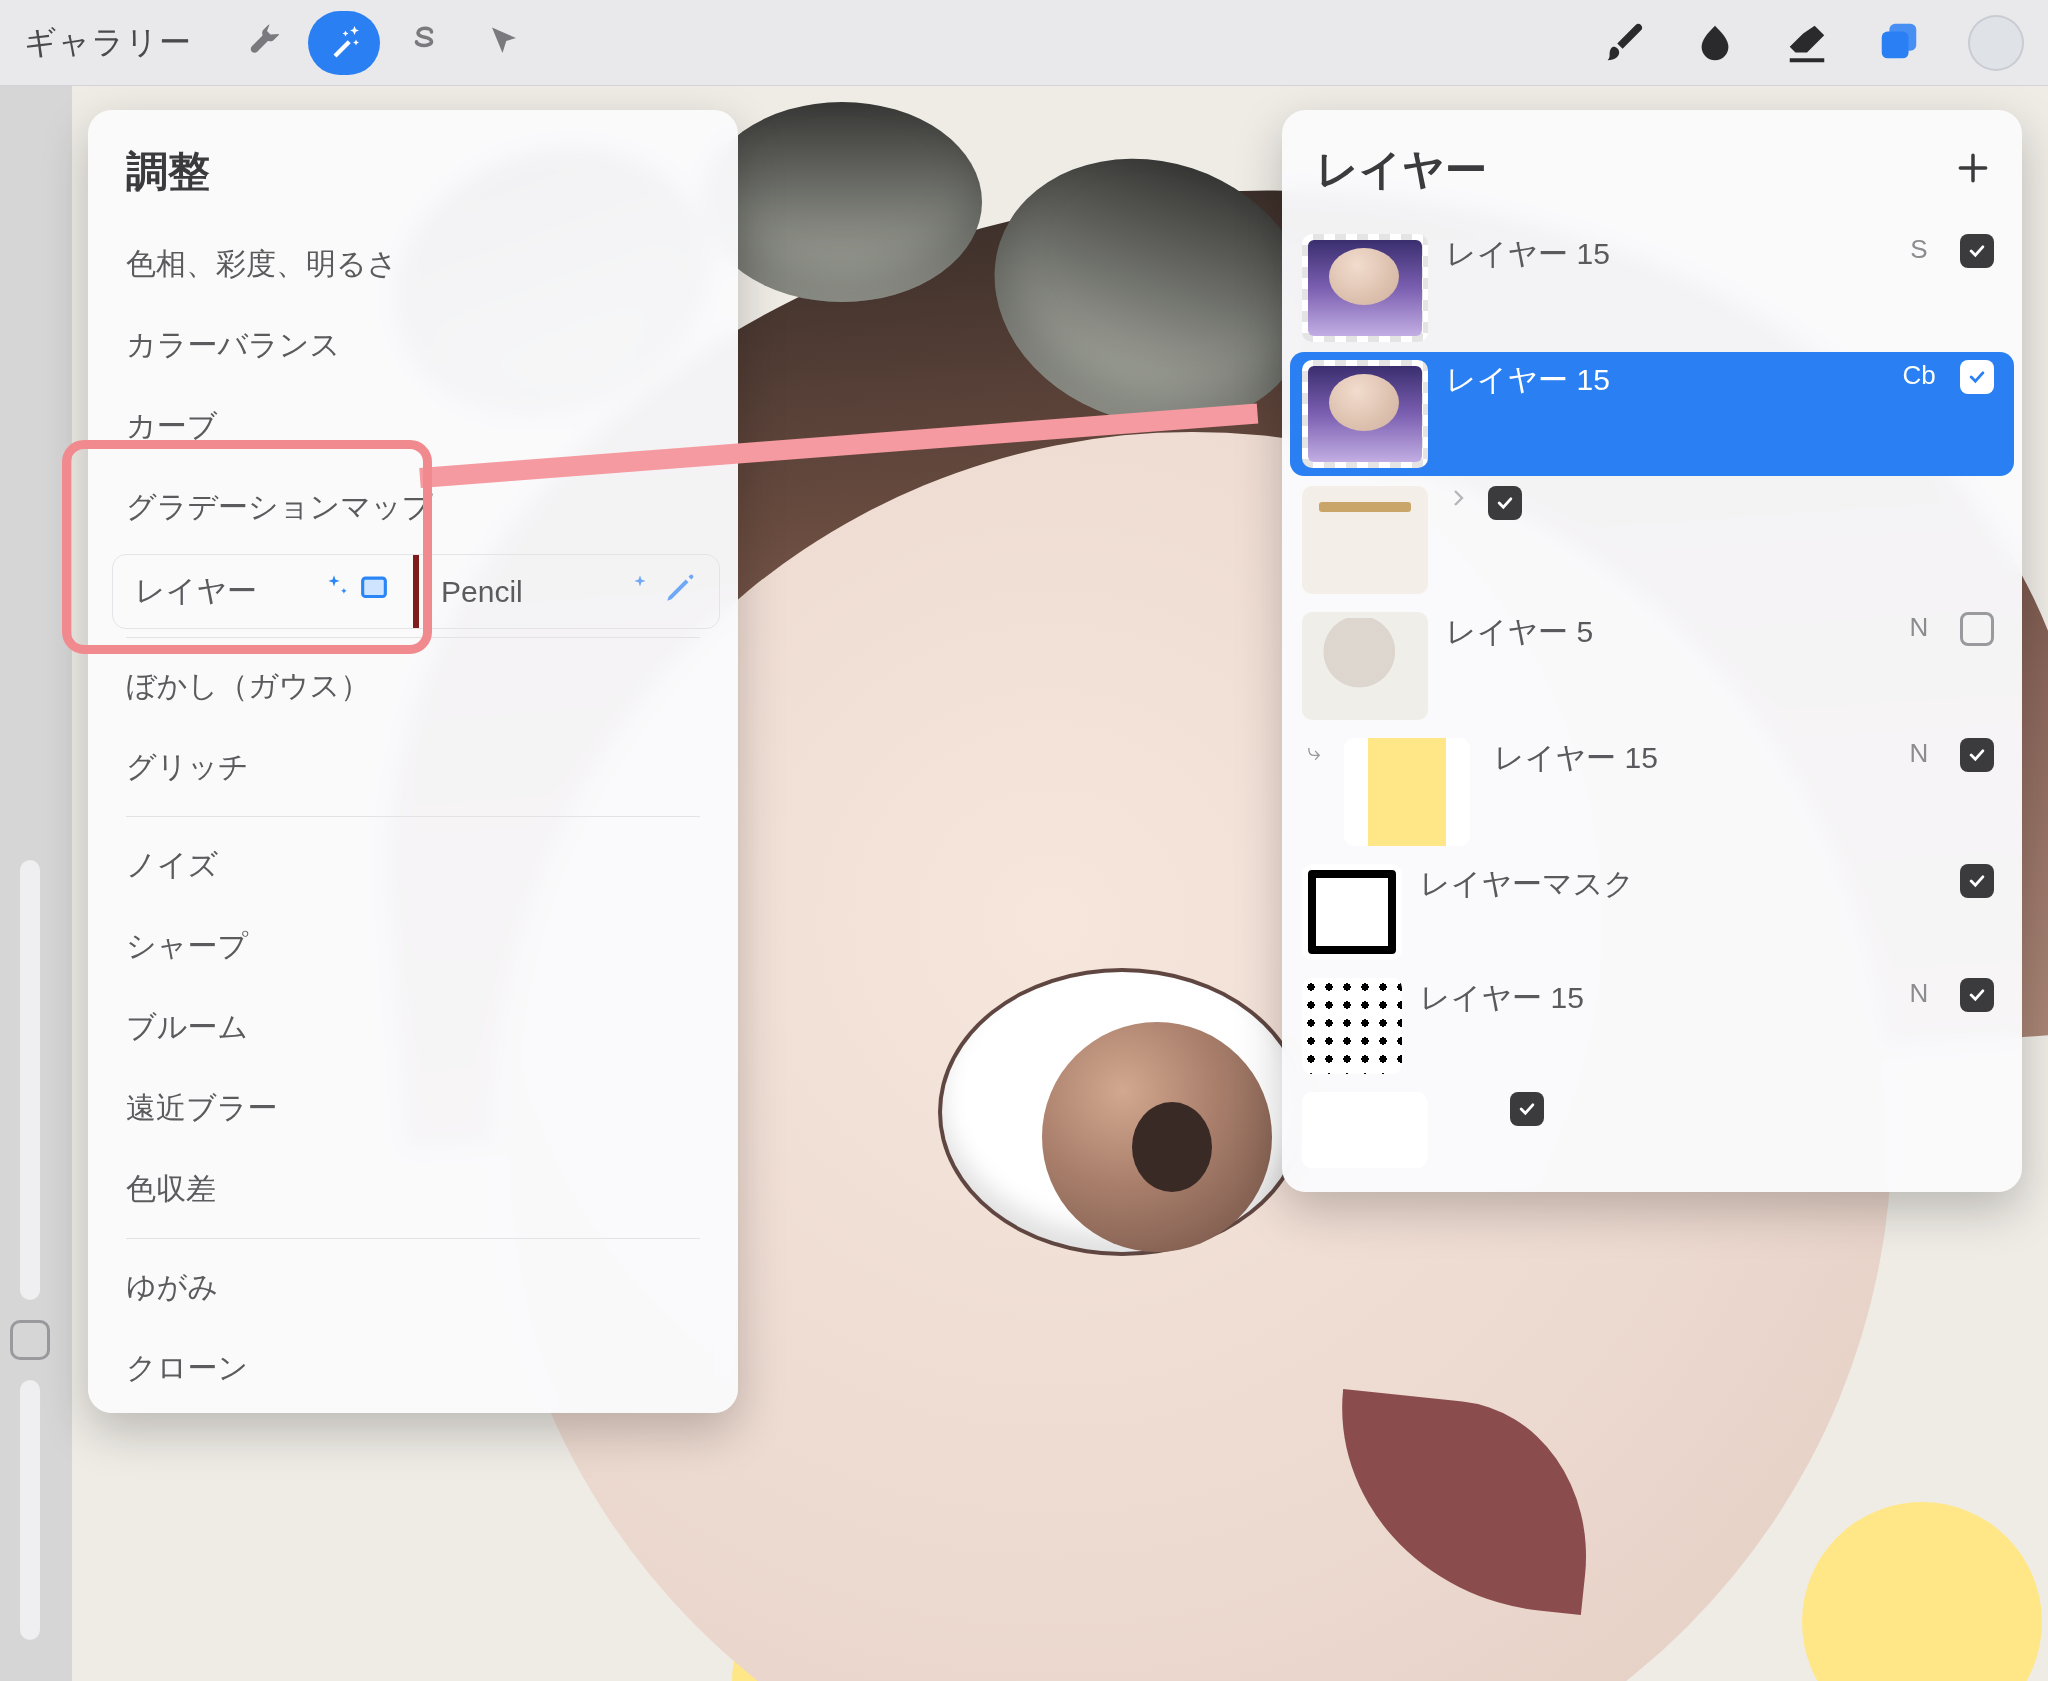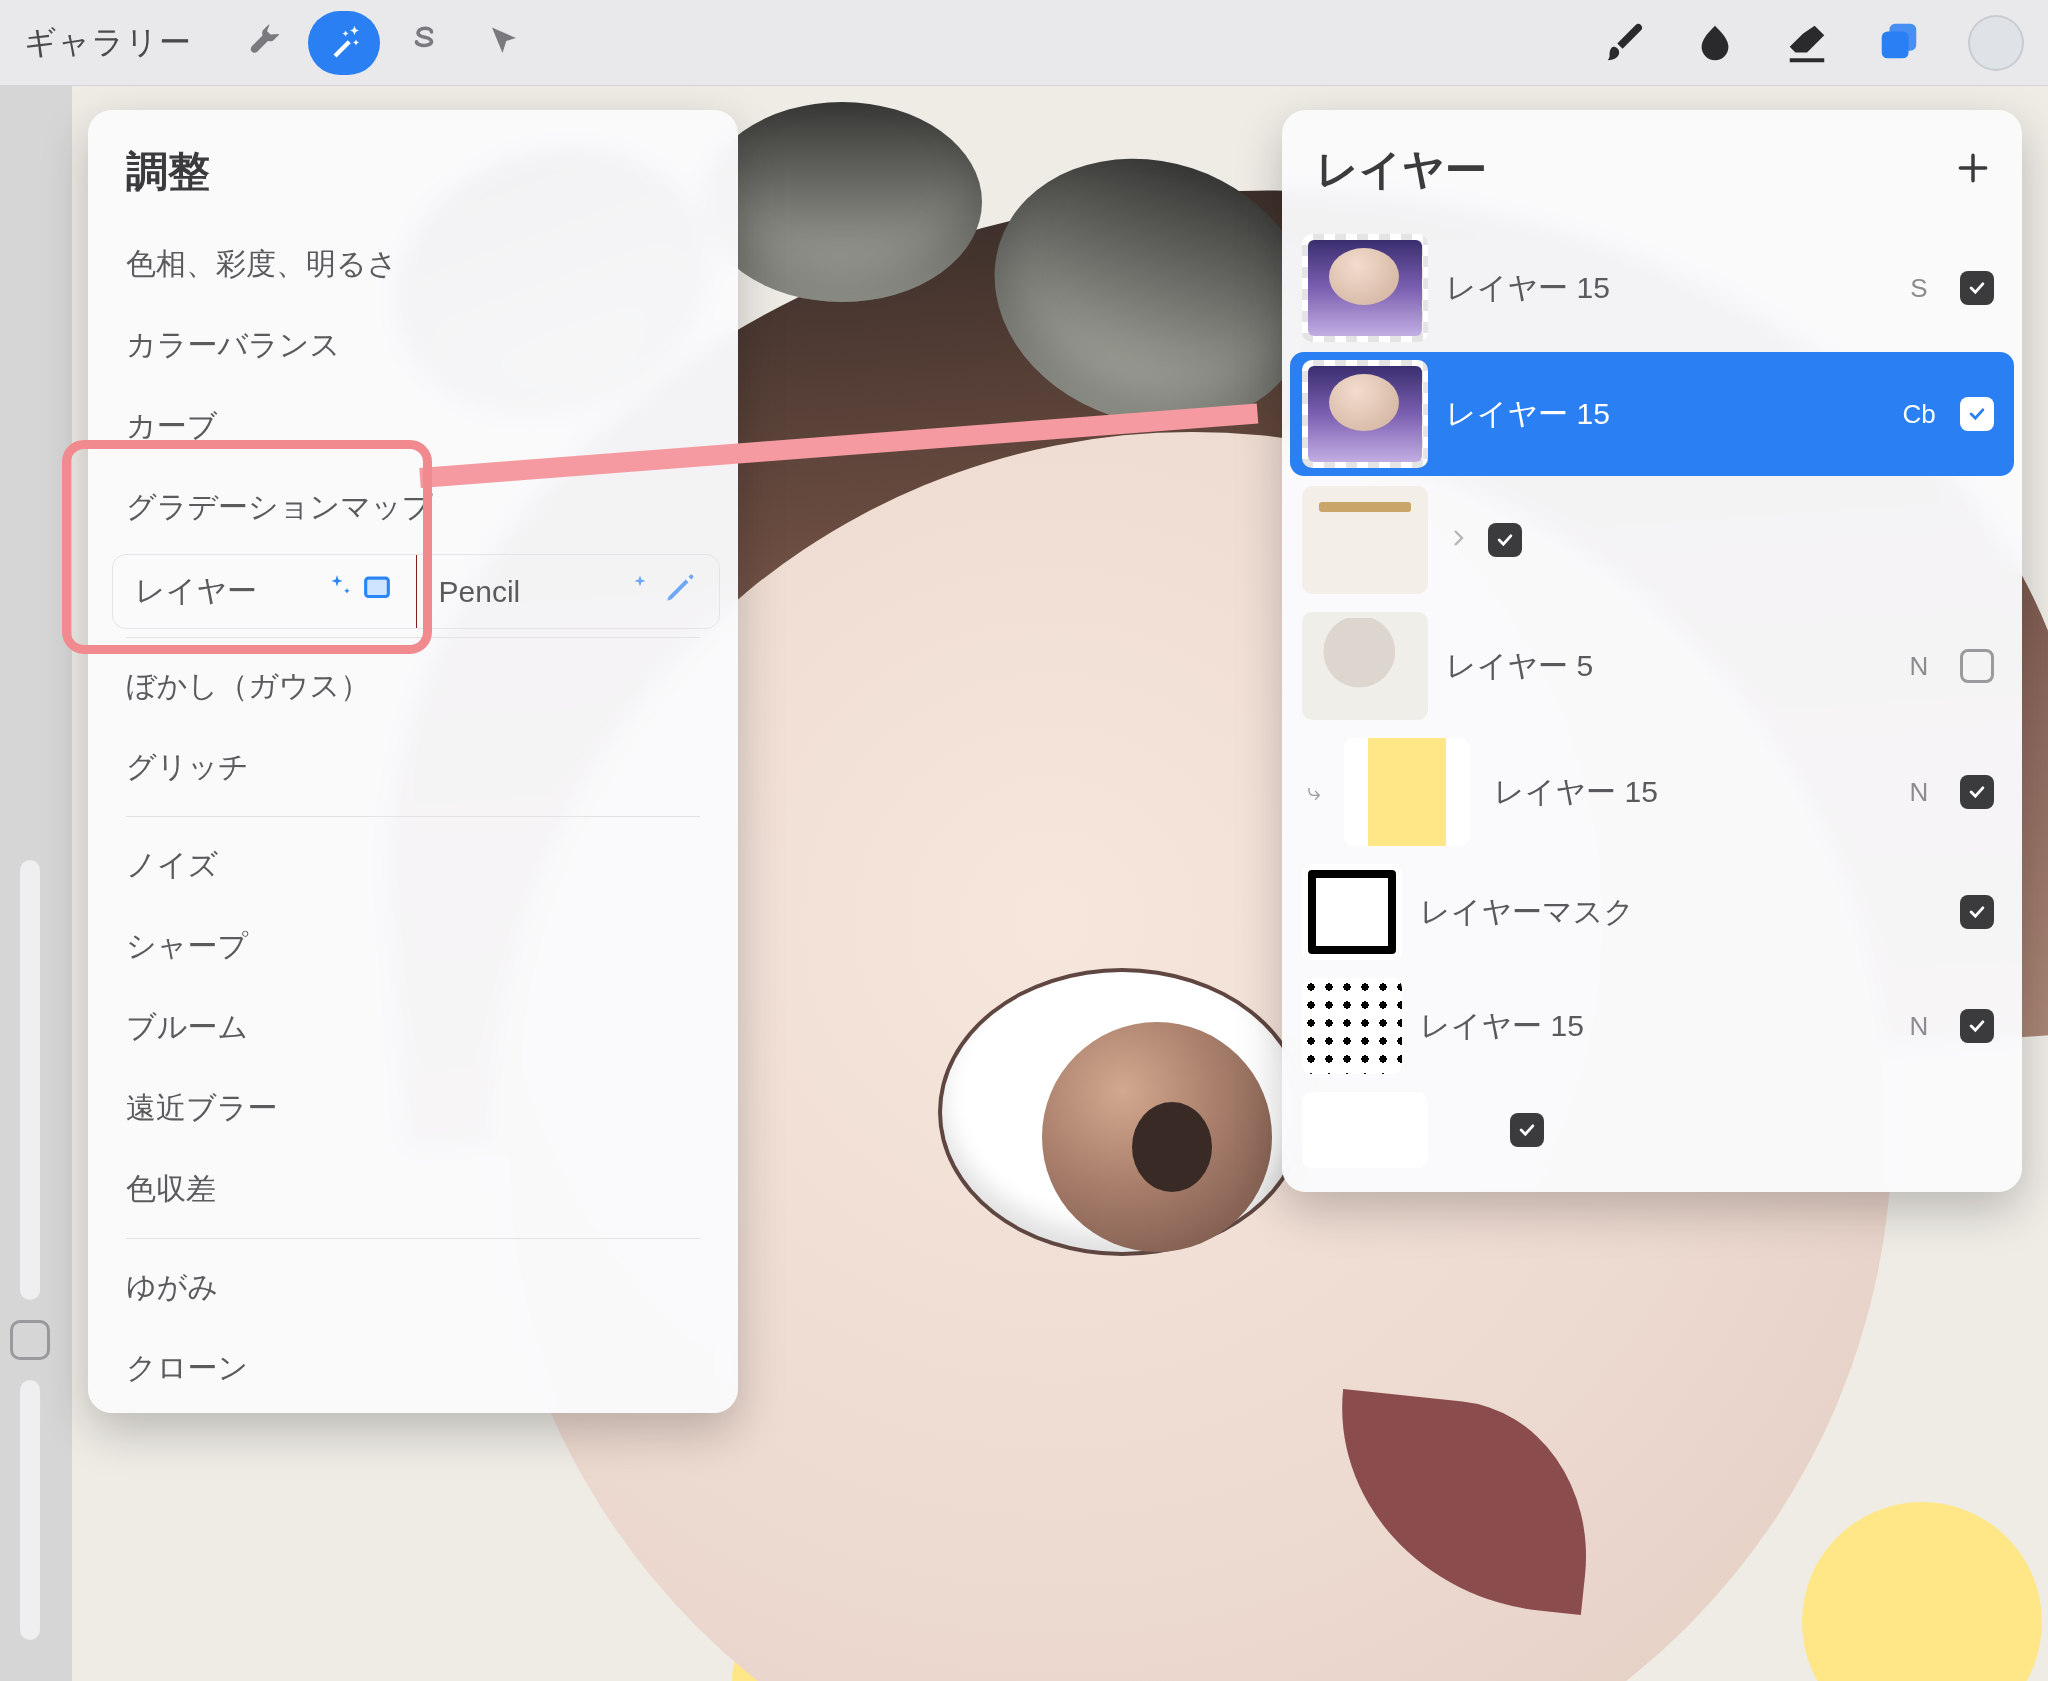--- a/index.html
+++ b/index.html
@@ -131,41 +131,41 @@
     display:flex; align-items:stretch;
     margin: 6px 18px 6px 24px;
     border:1px solid #e4e4e8; border-radius:14px;
     overflow:hidden;
   }
   .adj-sub {
     flex:1; display:flex; align-items:center; justify-content:space-between;
     padding: 16px 22px;
     font-size:30px; color:#5b5b5e;
   }
-  .adj-sub + .adj-sub { border-left:1px solid #7f1d1d; }
+  .adj-sub + .adj-sub { border-left:6px solid #7f1d1d; }
   .adj-sub .icon-slot { color:#2a86f6; display:flex; align-items:center; gap:6px; }
   .adj-sub .icon-slot svg { width:34px; height:34px; }
   .sparkle svg { width:22px; height:22px; }
 
   
   .layers-panel {
     right:26px; top:110px; width:740px;
     z-index:45;
     padding-bottom:14px;
   }
   .layers-header {
     display:flex; align-items:center; justify-content:space-between;
     padding: 32px 30px 26px 34px;
   }
   .layers-header h2 { font-size:42px; font-weight:700; color:#3b3b3e; }
   .add-btn { color:#3b3b3e; }
   .add-btn svg { width:38px; height:38px; }
 
   .layer-row {
-    display:flex; align-items:center; gap:18px;
+    display:flex; align-items:flex-start; gap:18px;
     padding: 8px 20px 8px 12px;
     border-radius:14px;
     margin: 2px 8px;
   }
   .layer-row.selected { background:#2a7ff3; color:#fff; }
   .layer-row.selected .layer-name,
   .layer-row.selected .blend { color:#fff; }
   .layer-row.selected .chk { background:#fff; }
   .layer-row.selected .chk svg { stroke:#2a7ff3; }
 

